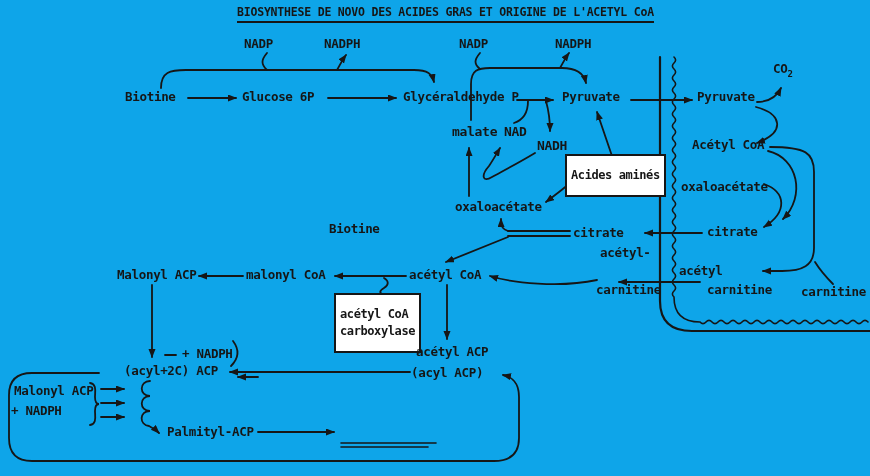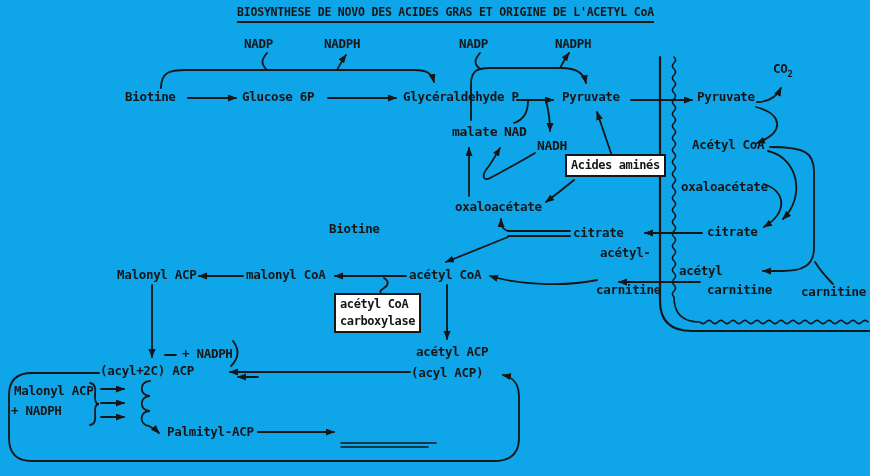--- a/index.html
+++ b/index.html
@@ -5,21 +5,21 @@
   html,body{margin:0;padding:0;background:#e8e8e8;}
   #page{position:relative;width:870px;height:476px;background:#0ea5e9;overflow:hidden;
         font-family:"DejaVu Sans Mono",monospace;color:#161616;}
   .art{position:absolute;left:0;top:0;}
   .lbl{position:absolute;font-weight:bold;font-size:12.5px;line-height:13px;
        letter-spacing:-0.3px;white-space:nowrap;color:#161616;}
   .sm{font-size:13px;}
   .title{position:absolute;font-weight:bold;font-size:11.5px;letter-spacing:-0.2px;
          padding-bottom:2px;border-bottom:2px solid #161616;white-space:nowrap;}
   .box{position:absolute;border:2px solid #161616;font-weight:bold;font-size:12px;
-       letter-spacing:-0.4px;line-height:17px;padding:1px 4px;background:#ffffff;}
+       letter-spacing:-0.4px;line-height:17px;padding:11px 4px;background:#ffffff;}
   sub{font-size:9px;}
 </style>
 </head>
 <body>
 
 <div id="page">
 
   <svg class="art" width="870" height="476" viewBox="0 0 870 476">
     <defs>
       <marker id="ah" markerUnits="userSpaceOnUse" markerWidth="10" markerHeight="9" refX="8" refY="3.5" orient="auto">
@@ -114,21 +114,21 @@
   <div class="lbl" style="left:409px;top:268px">acétyl CoA</div>
   <div class="box" style="left:334px;top:293px">
     <div>acétyl CoA</div>
     <div>carboxylase</div>
   </div>
   <div class="lbl" style="left:600px;top:246px">acétyl-</div>
   <div class="lbl" style="left:596px;top:283px">carnitine</div>
   <div class="lbl" style="left:416px;top:345px">acétyl ACP</div>
   <div class="lbl" style="left:411px;top:366px">(acyl ACP)</div>
   <div class="lbl" style="left:182px;top:347px">+ NADPH</div>
-  <div class="lbl" style="left:100px;top:364px">(acyl+2C) ACP</div>
+  <div class="lbl" style="left:124px;top:364px">(acyl+2C) ACP</div>
 
   <div class="lbl" style="left:14px;top:384px">Malonyl ACP</div>
   <div class="lbl" style="left:11px;top:404px">+ NADPH</div>
   <div class="lbl" style="left:167px;top:425px">Palmityl-ACP</div>
 
   <div class="lbl" style="left:697px;top:90px">Pyruvate</div>
   <div class="lbl" style="left:773px;top:62px"><span>CO</span><sub>2</sub></div>
   <div class="lbl" style="left:692px;top:138px">Acétyl CoA</div>
   <div class="lbl" style="left:681px;top:180px">oxaloacétate</div>
   <div class="lbl" style="left:707px;top:225px">citrate</div>

